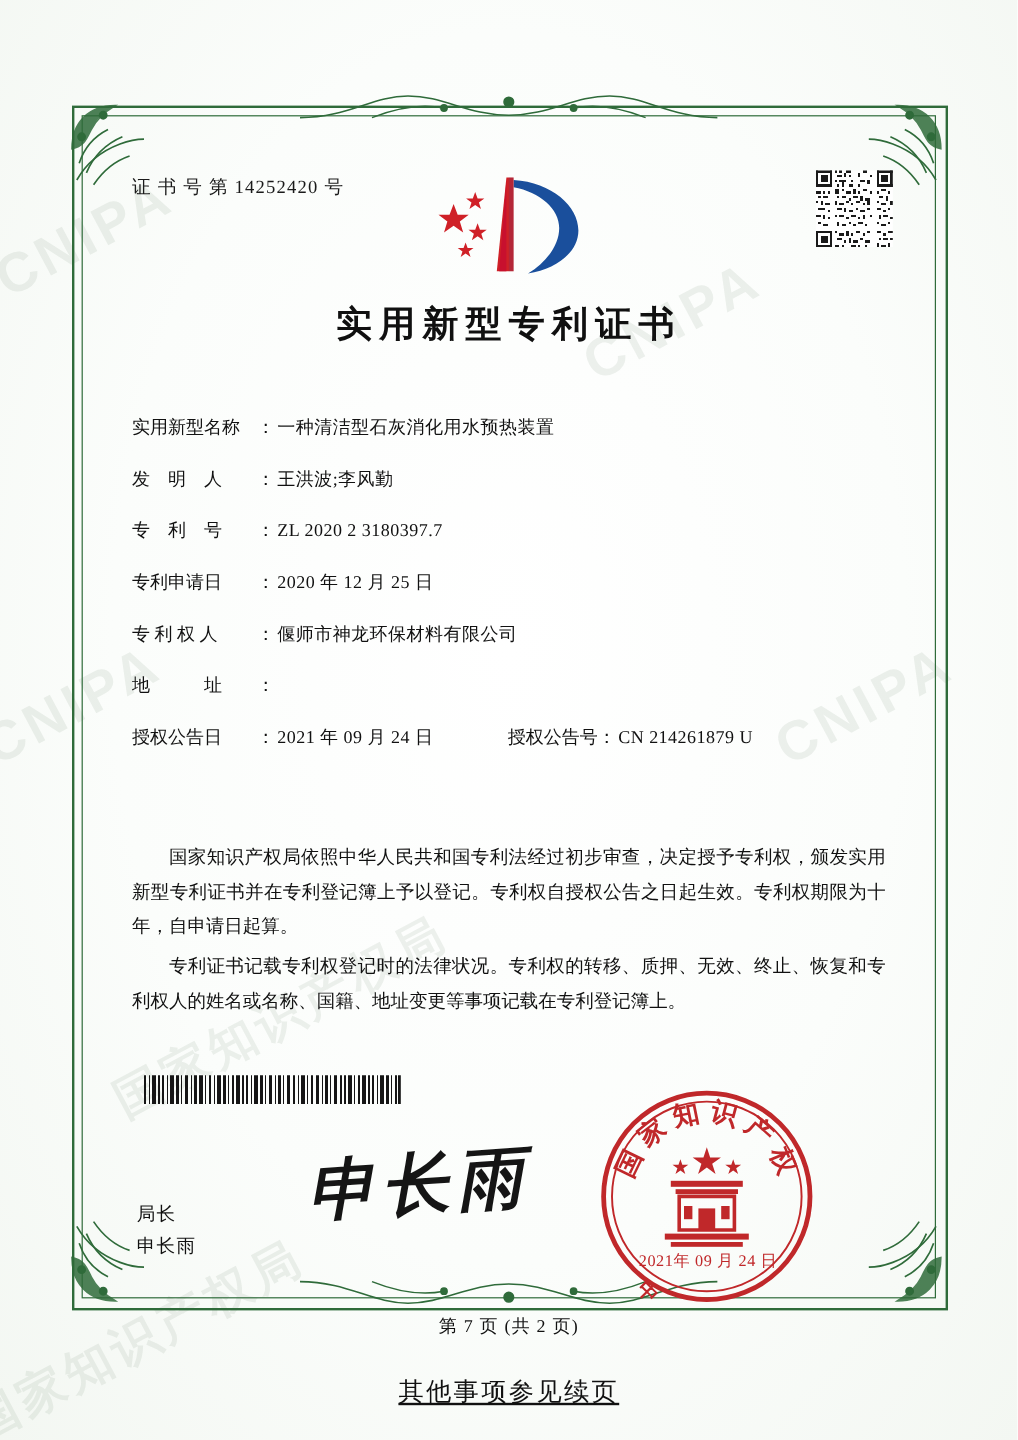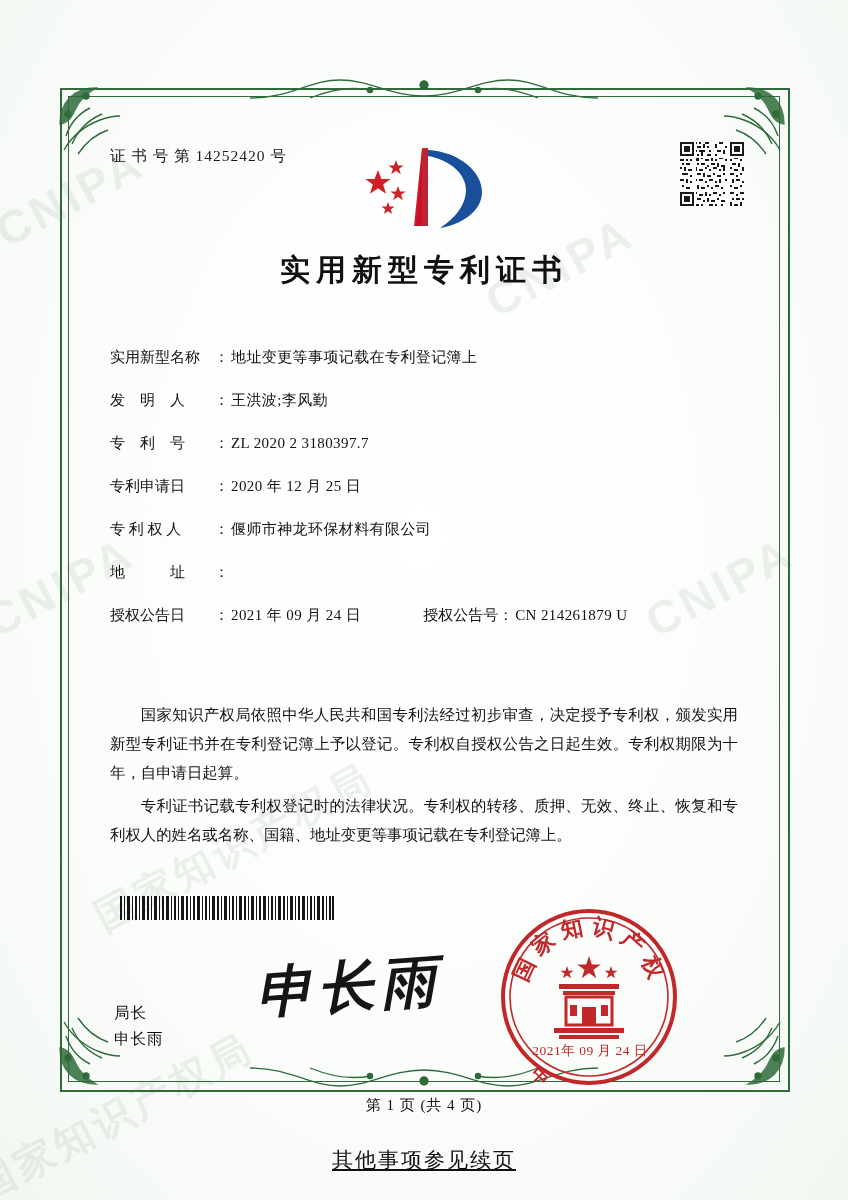--- a/index.html
+++ b/index.html
@@ -491,21 +491,21 @@
       </g>
     </svg>
   </div>
 
   <div class="main-title">实用新型专利证书</div>
 
   <div class="fields">
     <div class="field-row">
       <span class="field-label">实用新型名称</span>
       <span class="field-colon">：</span>
-      <span class="field-value">地址变更等事项记载在专利登记簿上</span>
+      <span class="field-value">一种清洁型石灰消化用水预热装置</span>
     </div>
     <div class="field-row">
       <span class="field-label">发　明　人</span>
       <span class="field-colon">：</span>
       <span class="field-value">王洪波;李风勤</span>
     </div>
     <div class="field-row">
       <span class="field-label">专　利　号</span>
       <span class="field-colon">：</span>
       <span class="field-value">ZL 2020 2 3180397.7</span>
@@ -637,16 +637,16 @@
         <rect x="86" y="103" width="14" height="18"></rect>
         <rect x="74" y="101" width="7" height="11"></rect>
         <rect x="105" y="101" width="7" height="11"></rect>
         <rect x="58" y="124" width="70" height="5"></rect>
         <rect x="63" y="131" width="60" height="4"></rect>
       </g>
     </svg>
   </div>
   <div class="seal-date">2021年 09 月 24 日</div>
 
-  <div class="page-footer">第 1 页 (共 4 页)</div>
+  <div class="page-footer">第 7 页 (共 2 页)</div>
   <div class="note-footer">其他事项参见续页</div>
 
 </div>
 
 </body></html>

